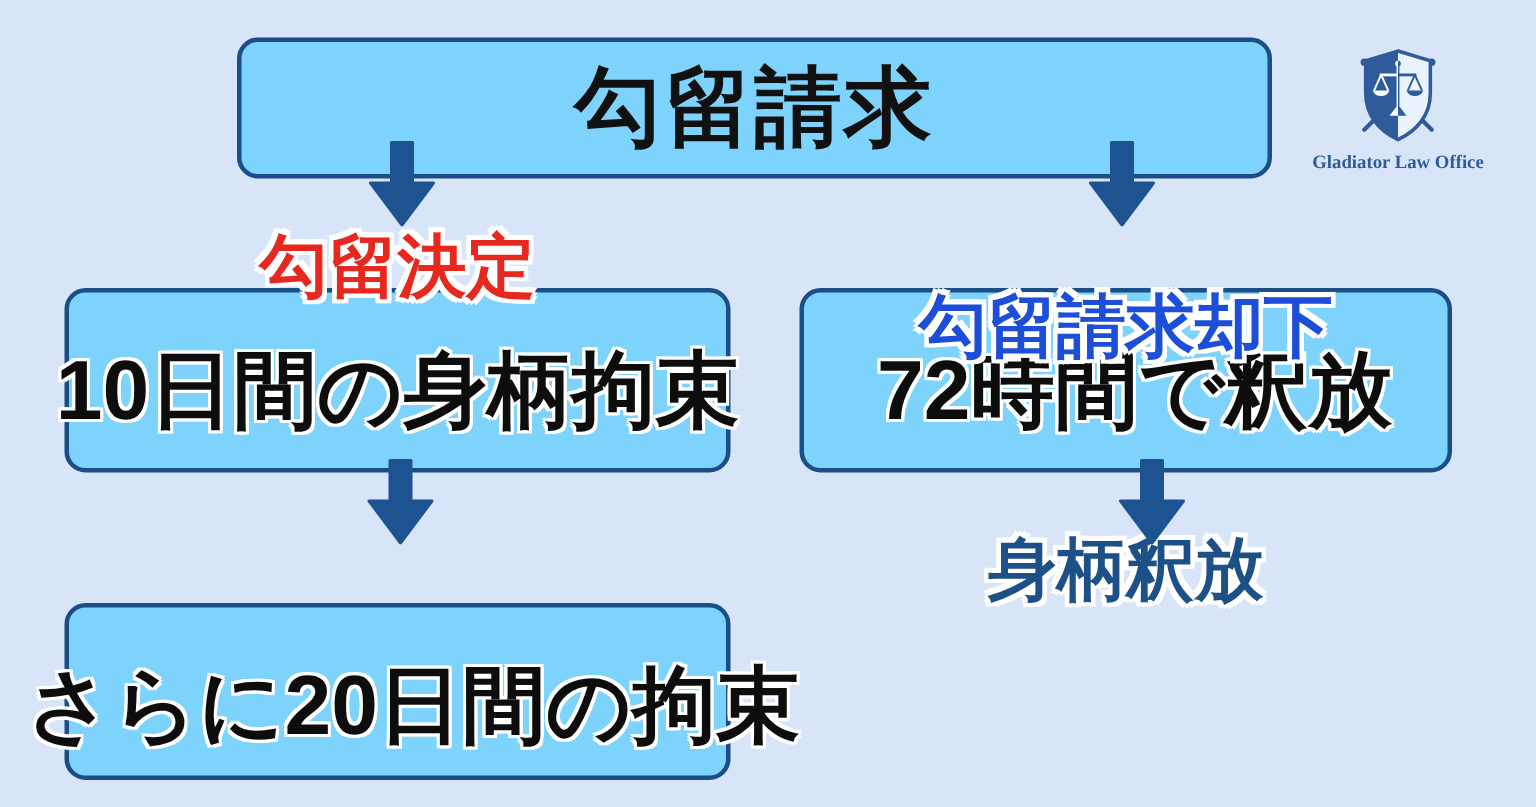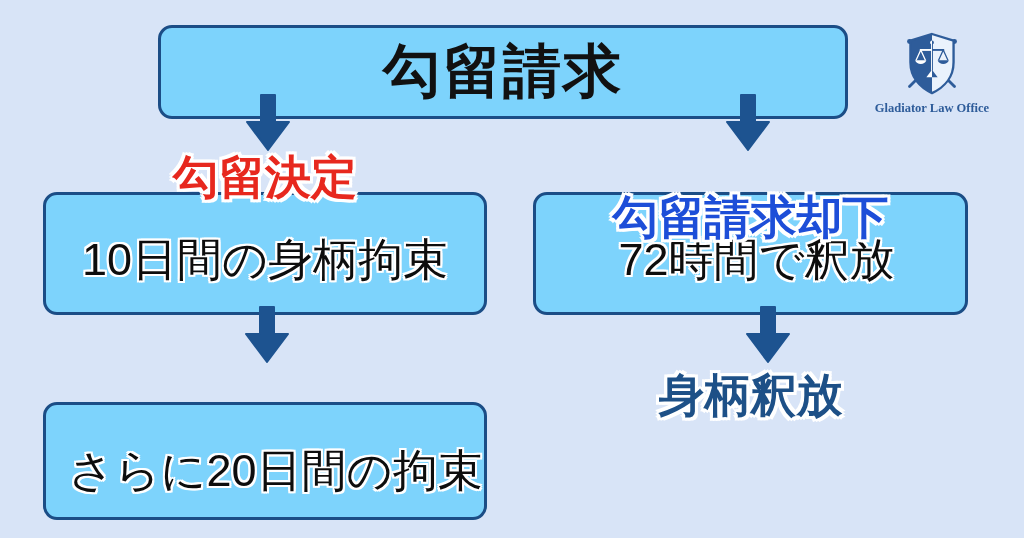--- a/index.html
+++ b/index.html
@@ -22,40 +22,40 @@
     font-size:58px; font-weight:800; color:#111111; letter-spacing:2px;
   }
 
   .step-box { flex-direction:column; }
   .box-1l { left:43px;  top:192px; width:444px; height:123px; }
   .box-1r { left:533px; top:192px; width:435px; height:123px;padding-left:12px; }
   .box-2l { left:43px;  top:402px; width:444px; height:118px;padding-left:21px; }
   .box-2r { left:533px; top:402px; width:435px; height:118px; }
 
   .body-text {
-    font-size:45px; font-weight:400; color:#0d0d0d; line-height:1;
+    font-size:56px; font-weight:700; color:#0d0d0d; line-height:1;
     white-space:nowrap;
     text-shadow:
       -2px -2px 0 #fff, 2px -2px 0 #fff, -2px 2px 0 #fff, 2px 2px 0 #fff,
       -2px 0 0 #fff, 2px 0 0 #fff, 0 -2px 0 #fff, 0 2px 0 #fff;
   }
   .row1 .body-text { padding-top:12px; }
   .row2 .body-text { padding-top:18px; }
 
   .heading {
     position:absolute; text-align:center; z-index:3;
     font-size:46px; font-weight:800; line-height:1; white-space:nowrap;
     text-shadow:
       -3px -3px 0 #fff, 3px -3px 0 #fff, -3px 3px 0 #fff, 3px 3px 0 #fff,
       -3px 0 0 #fff, 3px 0 0 #fff, 0 -3px 0 #fff, 0 3px 0 #fff;
   }
   .h1l { left:43px;  top:154px; width:444px; }
   .h1r { left:533px; top:154px; width:435px; }
   .h2l { left:43px;  top:372px; width:444px; }
-  .h2r { left:533px; top:372px; width:435px; }
+  .h2r { left:533px; top:356px; width:435px; }
 
   .arrow { position:absolute; width:46px; height:57px; z-index:4; }
   .arrow svg { display:block; width:100%; height:100%; }
   .arrow path { fill:#1d5390; stroke:#1d5390; stroke-width:2; stroke-linejoin:round; }
   .a-top-left  { left:245px; top:94px; }
   .a-top-right { left:725px; top:94px; }
   .a-mid-left  { left:244px; top:306px; }
   .a-mid-right { left:745px; top:306px; }
 
   .logo {

